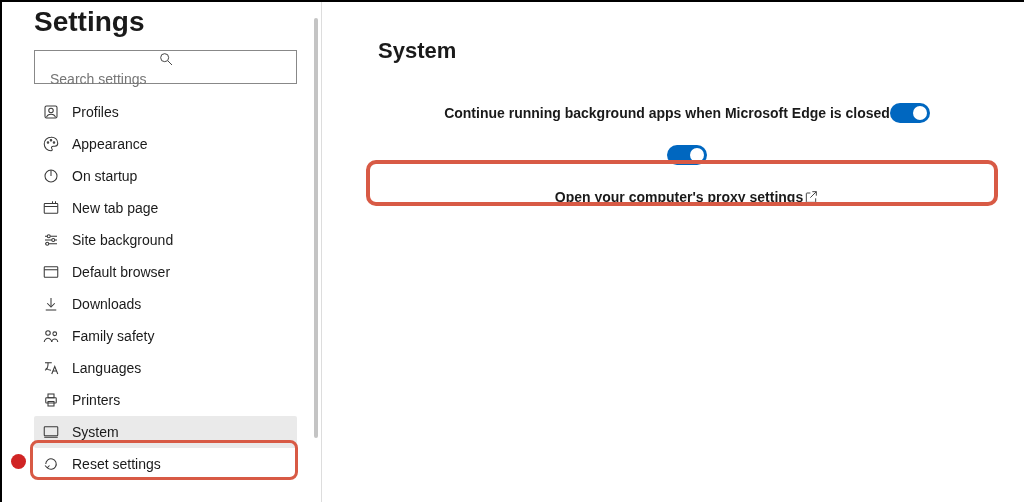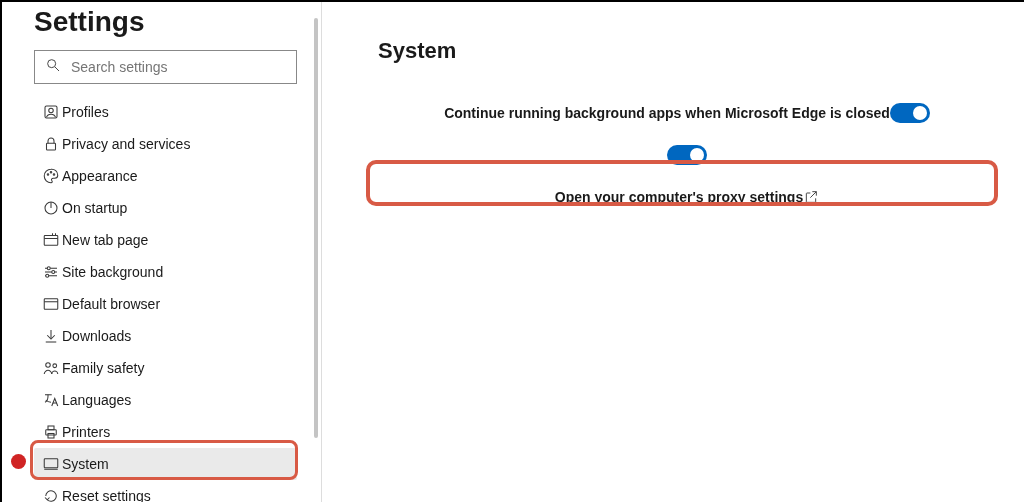--- a/index.html
+++ b/index.html
@@ -16,34 +16,35 @@
     border-right: 1px solid #ddd;
   }
   .sidebar-inner { padding: 0 24px 0 32px; height: 100%; overflow: hidden; }
   .sidebar h1 {
     font-size: 28px; font-weight: 600; padding: 4px 0 12px 0;
   }
   .search-wrap {
     display: flex; align-items: center;
     border: 1px solid #888; height: 34px; padding: 0 10px;
     margin-bottom: 12px;
+    flex-direction: column;
   }
   .search-wrap svg { width: 16px; height: 16px; flex: 0 0 16px; }
   .search-wrap input {
     border: 0; outline: 0; font-size: 14px; margin-left: 10px;
     width: 100%; color: #555; background: transparent;
   }
   .nav { list-style: none; }
   .nav-item {
     display: flex; align-items: center; height: 32px;
     padding: 0 8px; font-size: 14px; color: #1a1a1a;
     cursor: pointer; border-radius: 2px;
   }
   .nav-item .ic { width: 18px; height: 18px; flex: 0 0 18px; display: inline-flex; align-items: center; justify-content: center; }
-  .nav-item .lbl { margin-left: 2px; }
+  .nav-item .lbl { margin-left: 12px; }
   .nav-item.selected {
     background: #eaeaea;
   }
   
   .hilite-side {
     position: absolute; left: 28px; width: 268px; height: 40px;
     border: 3px solid #d85a45; border-radius: 8px; top: 438px;
     pointer-events: none;
   }
   .red-dot {
@@ -105,29 +106,20 @@
                 <rect x="4" y="4" width="16" height="16" rx="2"></rect>
                 <circle cx="12" cy="10" r="3"></circle>
                 <path d="M6 19c1-3 4-4 6-4s5 1 6 4"></path>
               </svg>
             </span>
           <span class="lbl">Profiles</span>
         </li>
         <li class="nav-item">
           <span class="ic">
               <svg viewBox="0 0 24 24">
-                <rect x="6" y="11" width="12" height="9" rx="1"></rect>
-                <path d="M8 11V8a4 4 0 0 1 8 0v3"></path>
-              </svg>
-            </span>
-          <span class="lbl">Privacy and services</span>
-        </li>
-        <li class="nav-item">
-          <span class="ic">
-              <svg viewBox="0 0 24 24">
                 <path d="M12 3a9 9 0 1 0 0 18c2 0 2-2 1-3s0-3 2-3h2a4 4 0 0 0 4-4 8 8 0 0 0-9-8Z"></path>
                 <circle cx="8" cy="10" r="1"></circle>
                 <circle cx="12" cy="7" r="1"></circle>
                 <circle cx="16" cy="10" r="1"></circle>
               </svg>
             </span>
           <span class="lbl">Appearance</span>
         </li>
         <li class="nav-item">
           <span class="ic">

